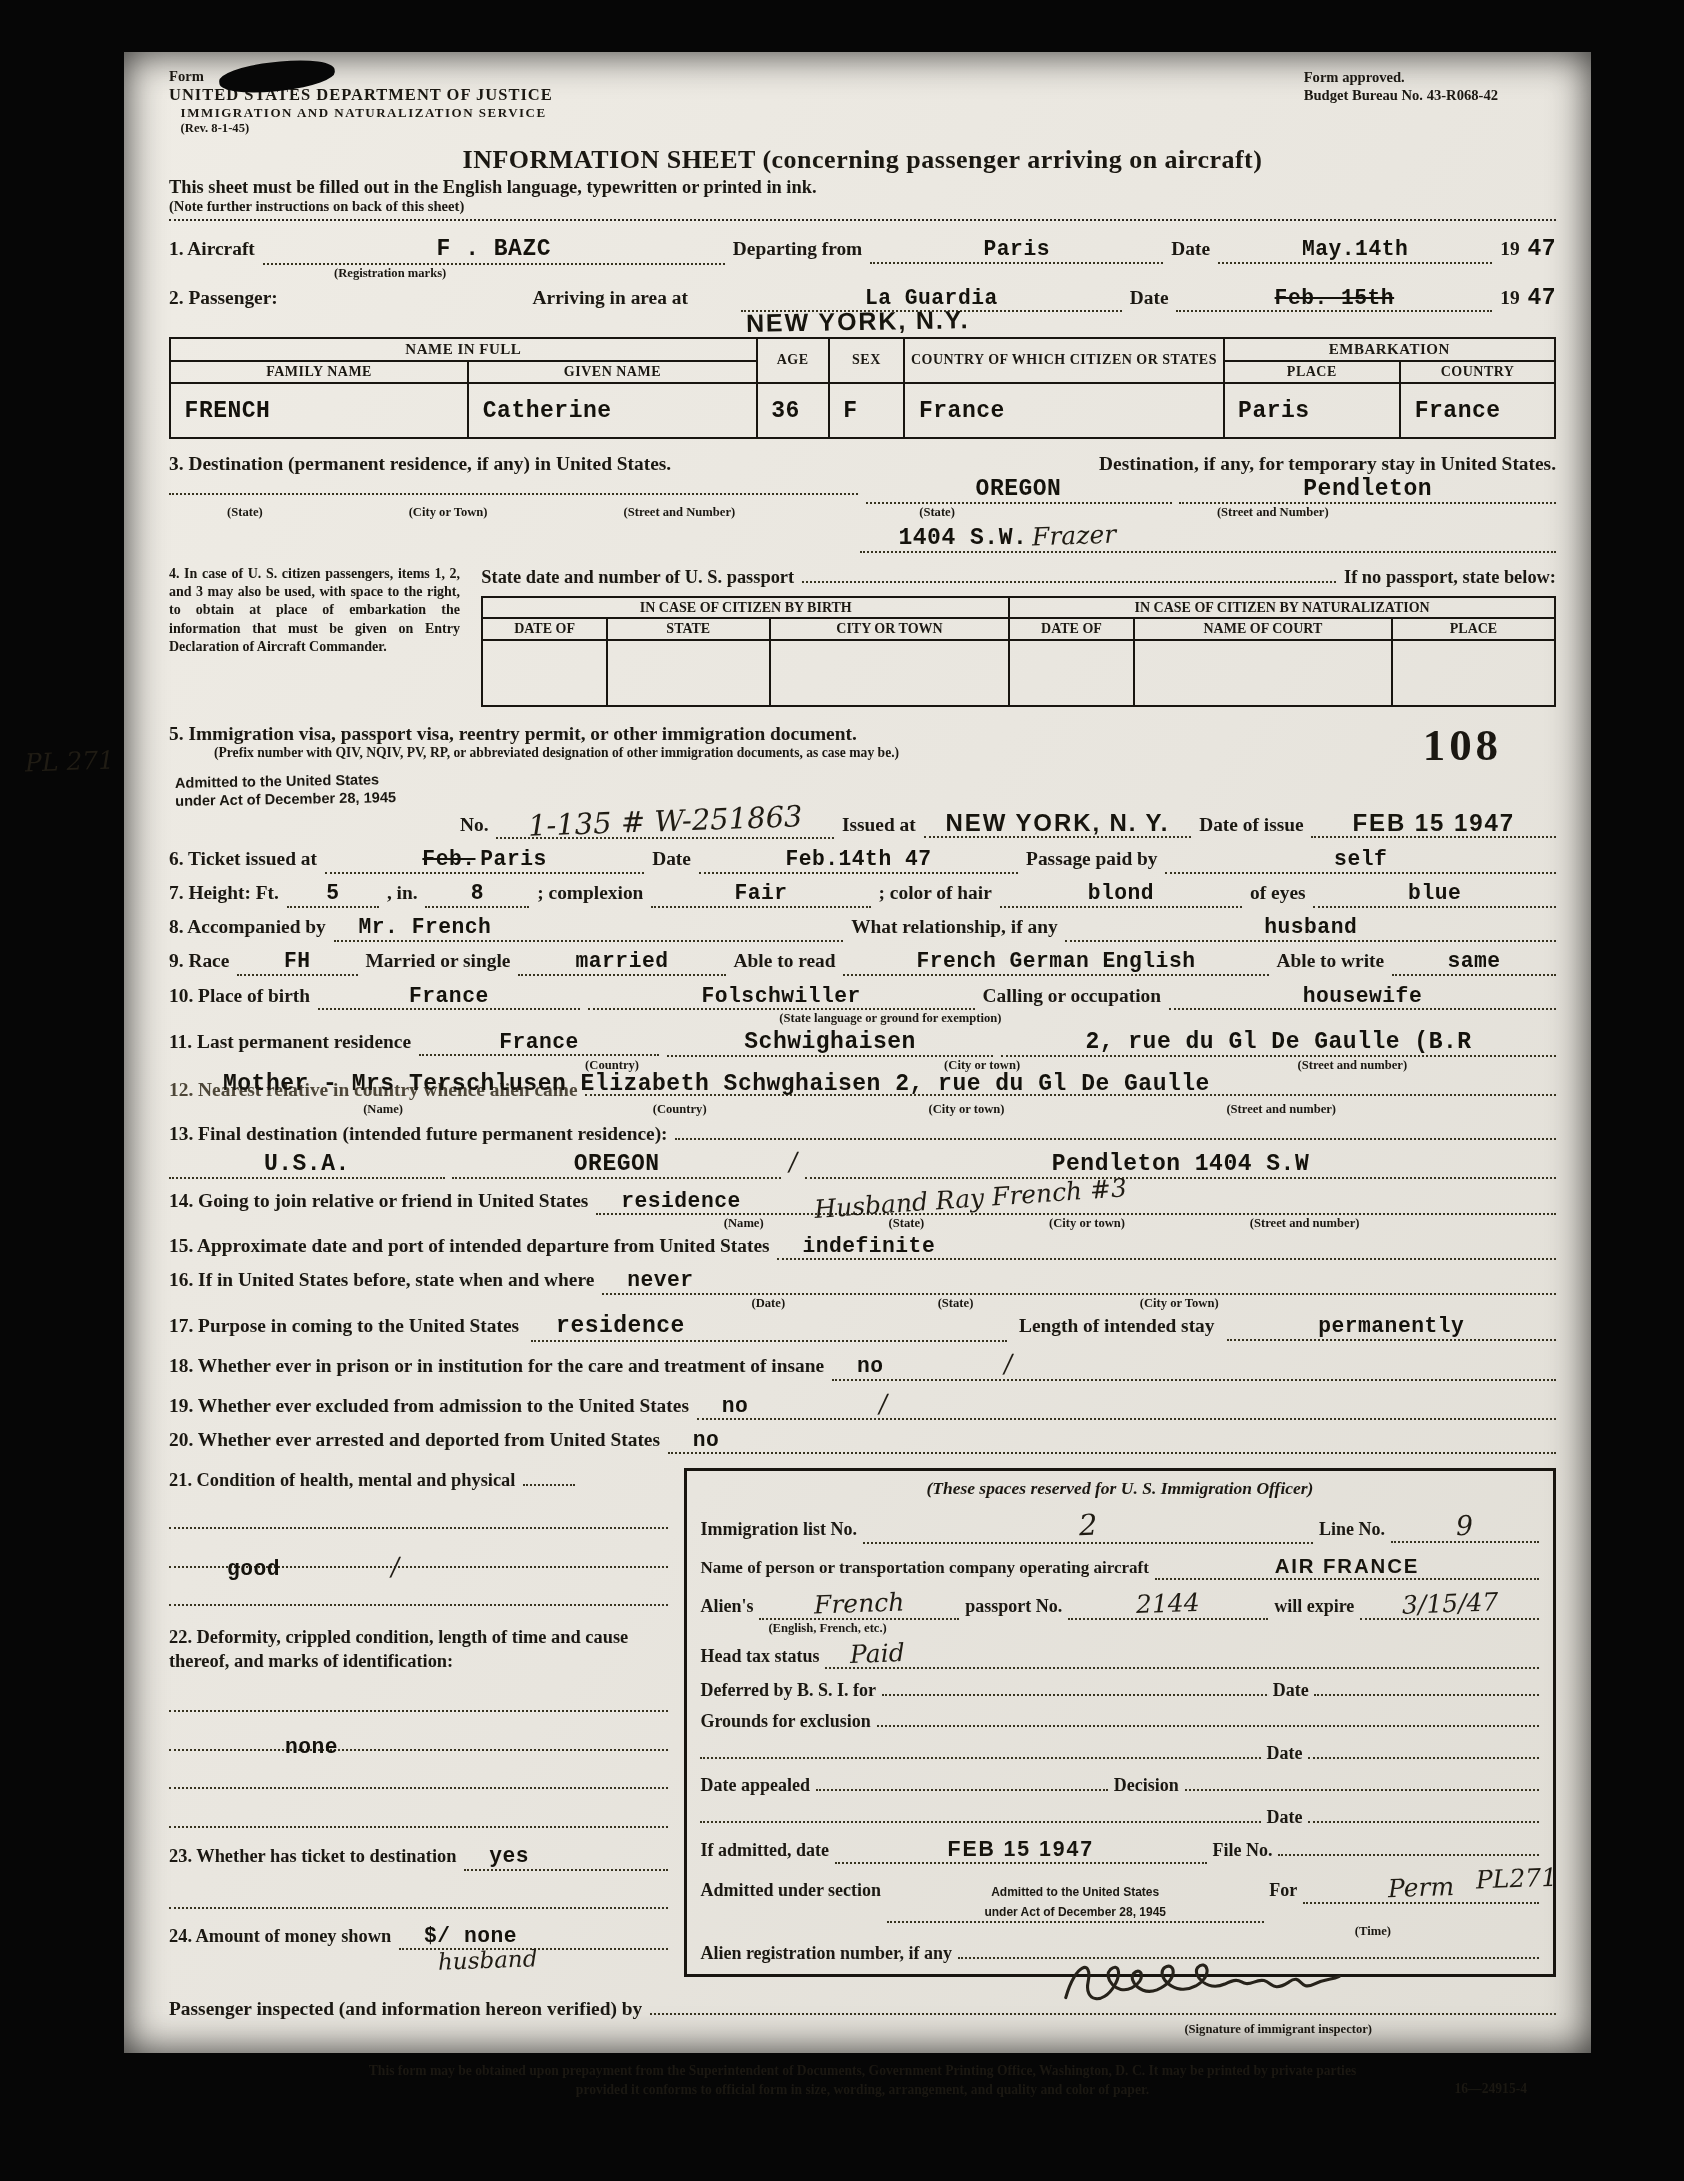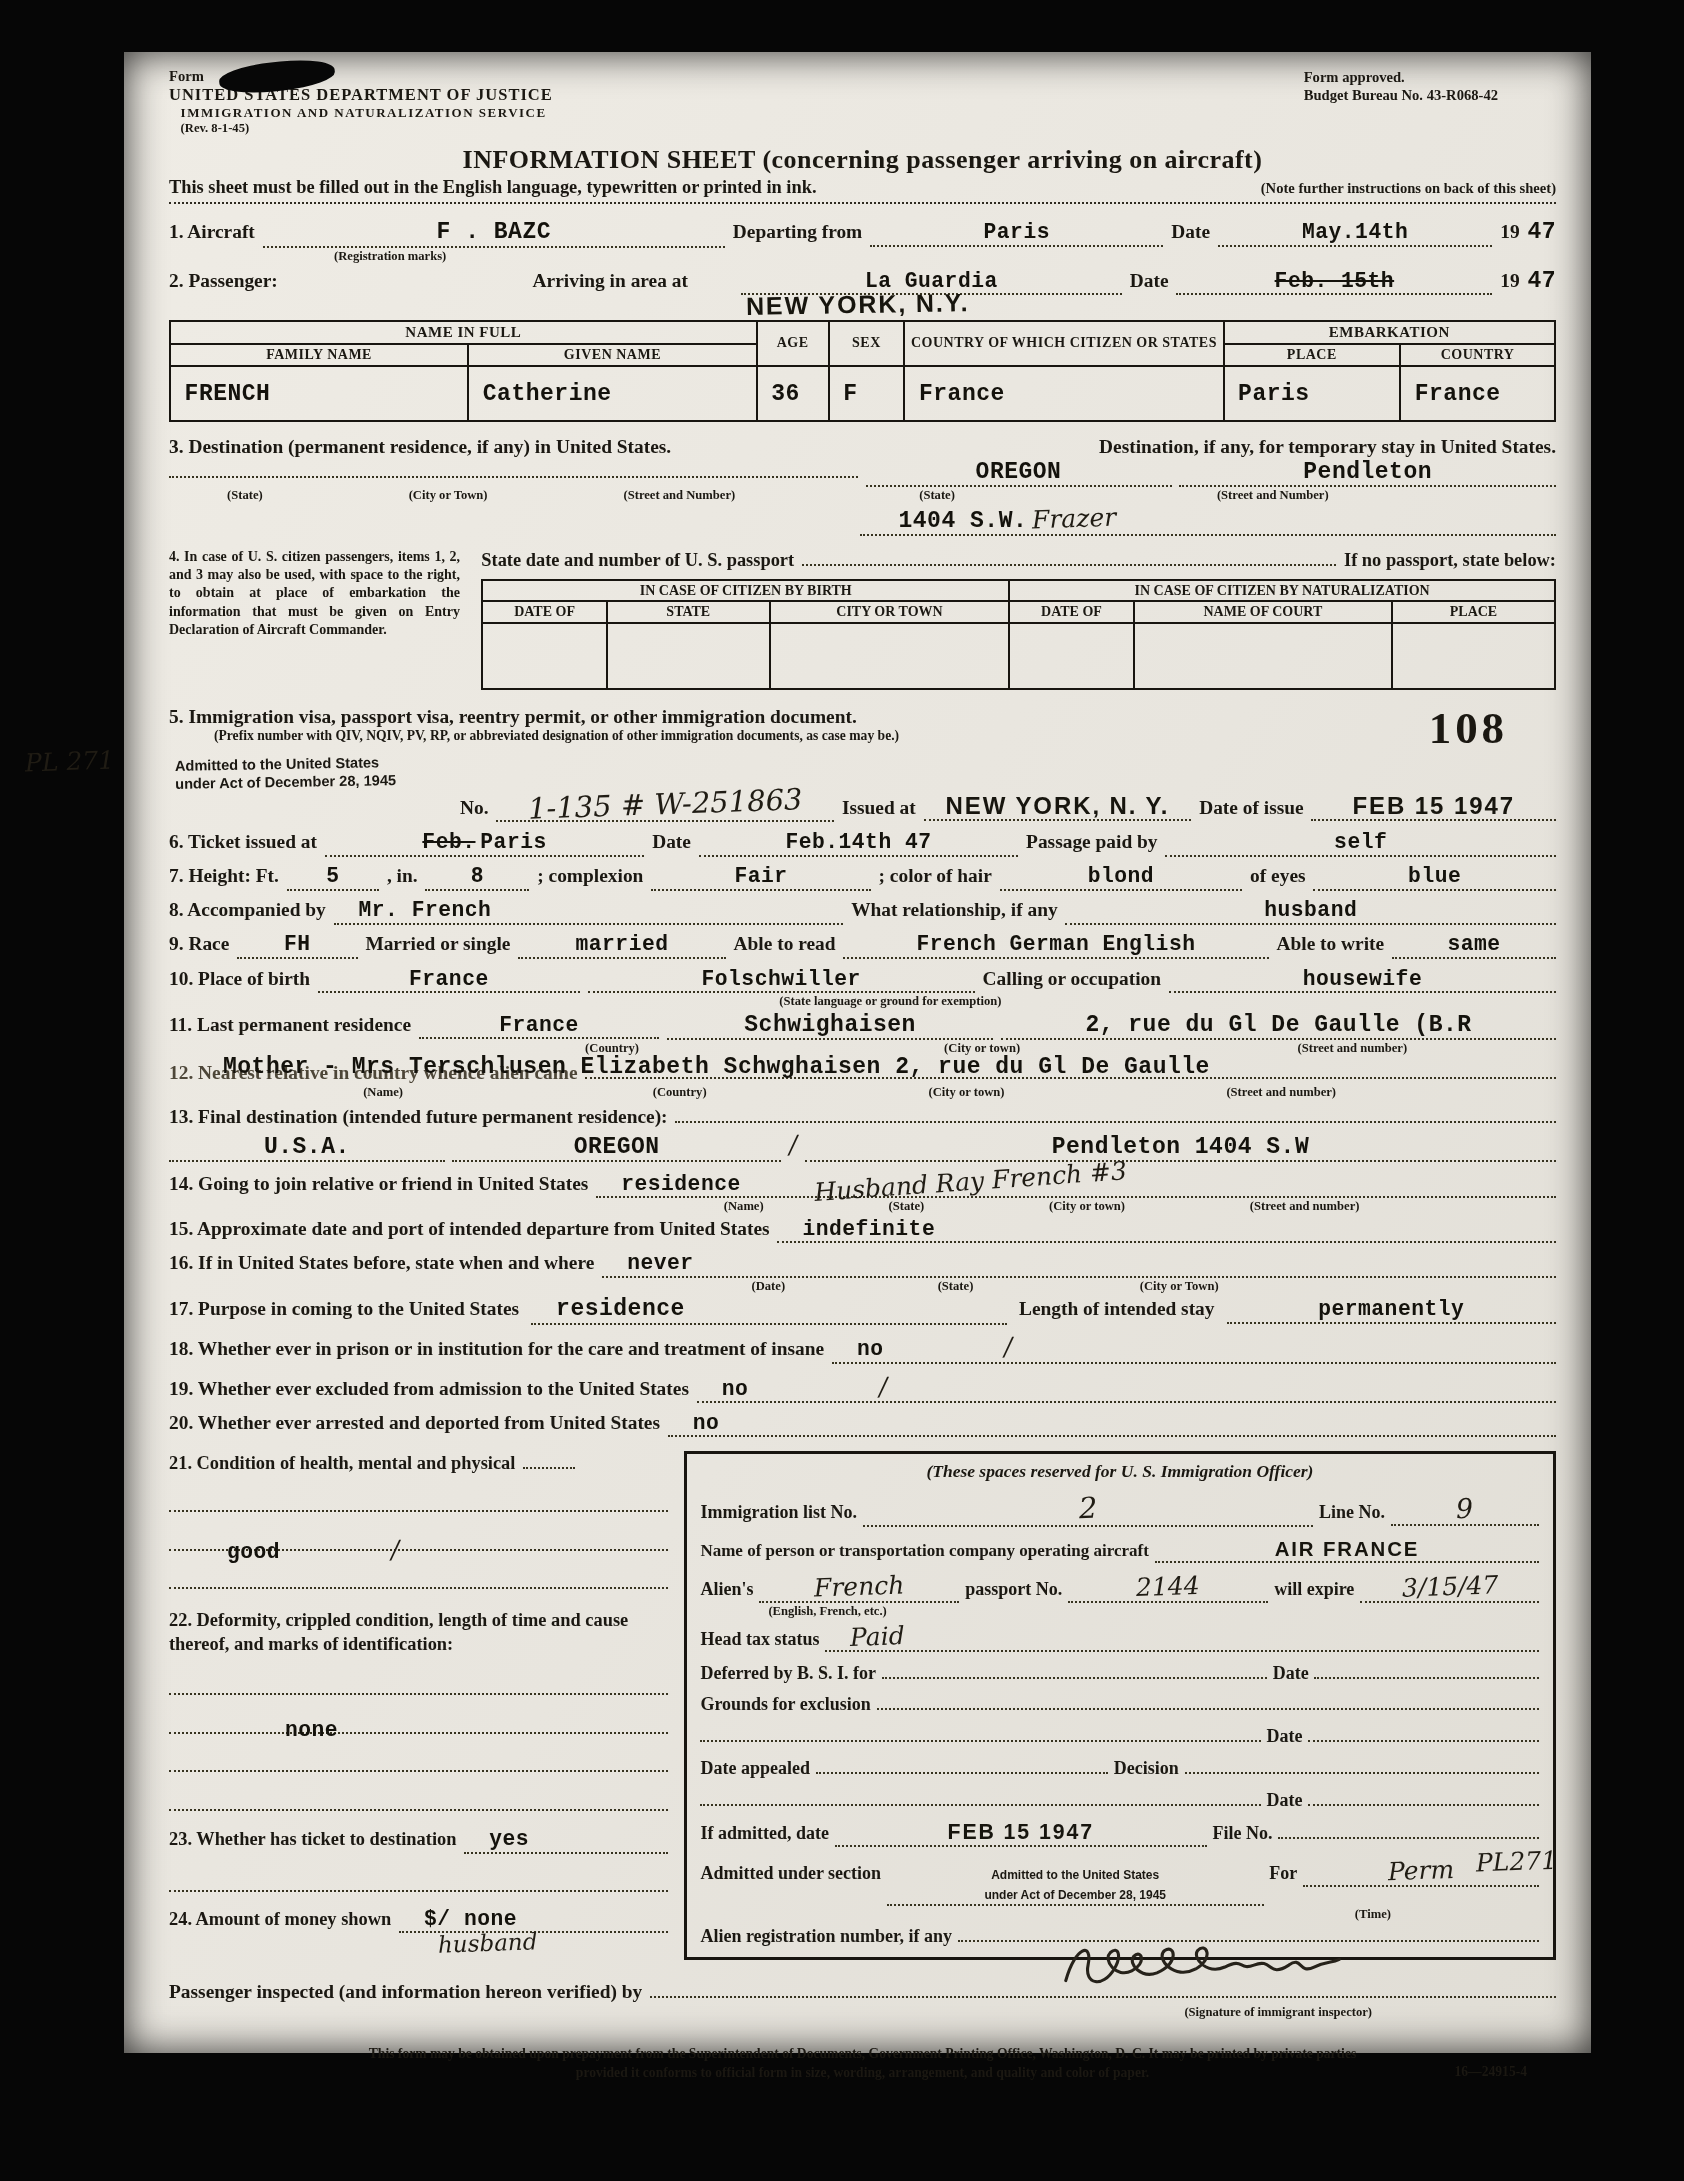--- a/index.html
+++ b/index.html
@@ -19,21 +19,21 @@
       box-shadow:0 0 39px rgba(0,0,0,.8) inset;}
   .hdr{display:flex;justify-content:space-between;align-items:flex-start;}
   .form-no{font-size:14.6px;font-weight:bold;position:relative;}
   .blob-in{position:absolute;left:50px;top:-5.8px;width:116px;height:29px;background:#070707;border-radius:46%;transform:rotate(-6deg);}
   .dept1{font-size:16.5px;font-weight:bold;letter-spacing:1px;}
   .dept2{font-size:13px;font-weight:bold;letter-spacing:1.5px;margin-left:11.6px;}
   .rev{font-size:12.6px;font-weight:bold;margin-left:11.6px;}
   .hdr-right{text-align:left;font-size:14.6px;font-weight:bold;line-height:1.25;padding-right:58px;}
   .title{margin:9.7px 0 1.9px 0;text-align:center;font-size:26px;font-weight:bold;letter-spacing:0.5px;}
   .instr-row{display:flex;justify-content:space-between;align-items:baseline;font-weight:bold;
-      border-bottom:2.9px dotted #2e2a20;padding-bottom:3.9px;}
+      border-bottom:2.9px dotted #2e2a20;padding-bottom:3.9px;flex-direction:column;}
   .instr{font-size:18.4px;}
   .note{font-size:14.6px;}
   
   .row{display:flex;align-items:baseline;gap:7.8px;margin-top:8.7px;font-size:19.4px;font-weight:bold;}
   .lbl{white-space:nowrap;}
   .fill{flex:1 1 auto;border-bottom:2.4px dotted #36321f;text-align:center;padding:0 5.8px;position:relative;min-width:29px;line-height:1.1;}
   .fill.tl{text-align:left;padding-left:25px;}
   .typed{font-family:"Liberation Mono","DejaVu Sans Mono",monospace;font-weight:700;font-size:21.3px;
       letter-spacing:0.5px;white-space:nowrap;color:#14120c;}
   .typed.big{font-size:23px;}
@@ -56,21 +56,21 @@
   .i4main{flex:1;}
   .ctable{width:100%;margin-top:7.8px;}
   .ctable th,.ctable td{border:2.9px solid #181510;padding:1.9px 3.9px;font-size:14px;}
   .ctable td{height:60px;}
   
   .item5{position:relative;margin-top:15.5px;}
   .paren{margin-left:45px;font-size:13.6px;font-weight:bold;}
   .stamp-adm{position:absolute;left:5.8px;top:50px;font-family:"Liberation Sans",sans-serif;
       font-weight:bold;font-size:14.6px;line-height:1.2;transform:rotate(-1deg);}
   .no-row{margin-top:45px;}
-  .num108{position:absolute;right:48px;top:-3.9px;font-size:45px;font-weight:bold;letter-spacing:3.9px;}
+  .num108{position:absolute;right:54px;top:-3.9px;font-size:45px;font-weight:bold;letter-spacing:3.9px;}
   .nystamp{position:absolute;left:5.8px;top:21.3px;font-size:25px;white-space:nowrap;transform:rotate(-1deg);}
   
   .overlay12{position:absolute;left:54px;top:-7.8px;font-size:22px;}
   
   .bottom{display:flex;gap:15.5px;margin-top:13.6px;align-items:stretch;}
   .bcol-left{flex:0 0 36%;}
   .officer{flex:1;border:3.4px solid #181510;padding:3.9px 13.6px 9.7px 13.6px;}
   .officer .row{font-size:18px;margin-top:10.7px;gap:5.8px;}
   .officer .fill{border-bottom:2.4px dotted #36321f;}
   .otitle{text-align:center;font-style:italic;font-weight:bold;font-size:17.5px;margin-top:3.9px;}

